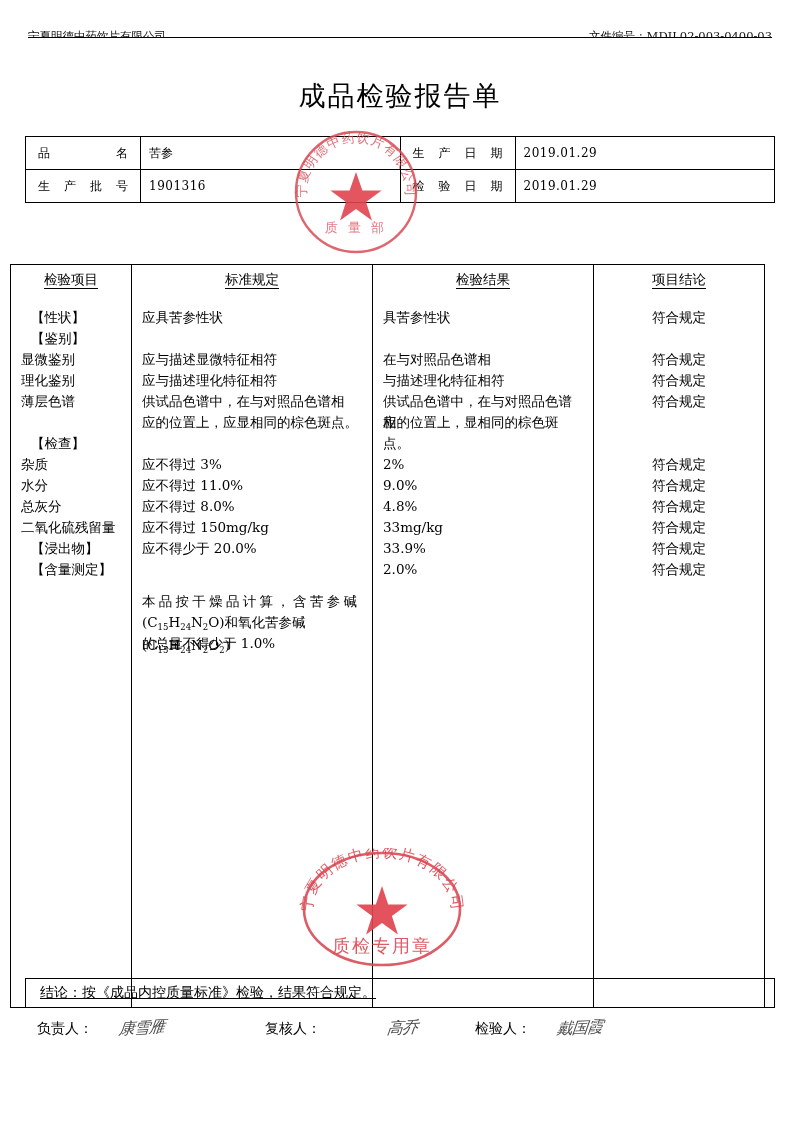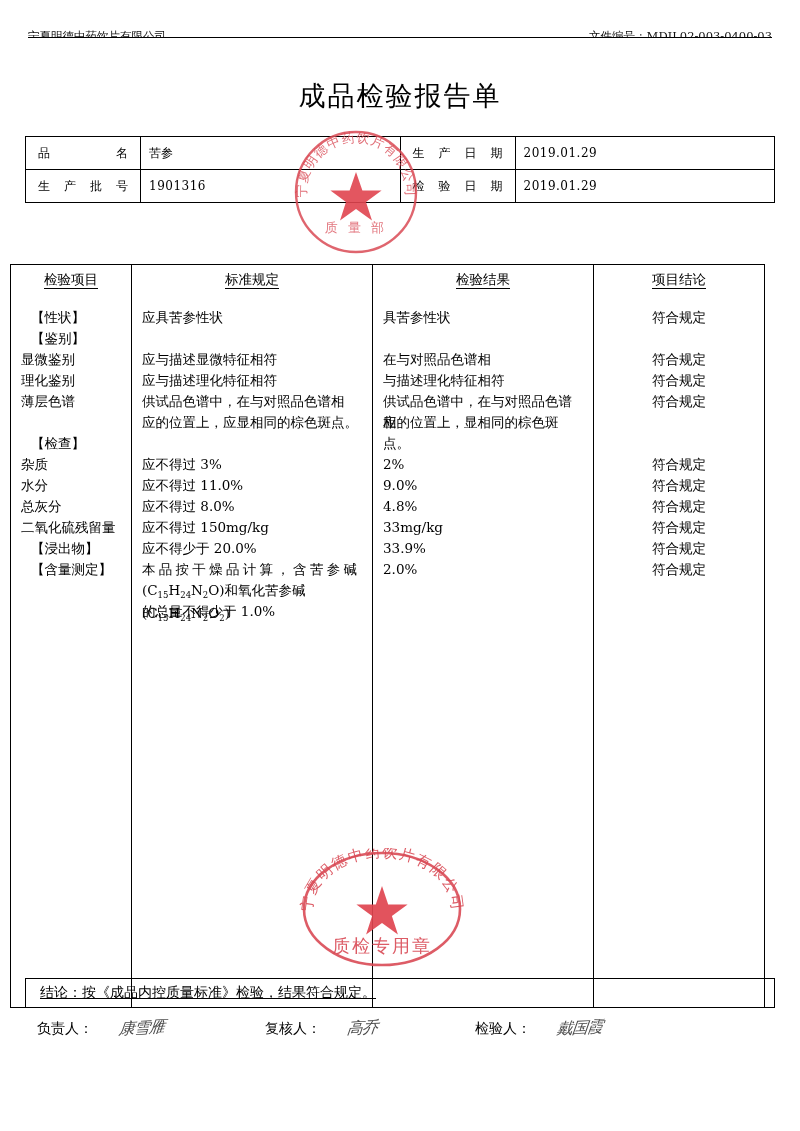--- a/index.html
+++ b/index.html
@@ -128,20 +128,21 @@
   .row-line { height: 21px; white-space: nowrap; }
   .row-line.blank { visibility: hidden; }
   .bracket { padding-left: 10px; }
   .concl-list .row-line { text-align: center; }
   .res-list .row-line, .std-list .row-line { white-space: normal; }
   .just {
     text-align: justify;
     text-align-last: justify;
     width: 215px;
     white-space: normal;
+    margin-top: 32px;
   }
   sub { font-size: 8.5px; vertical-align: baseline; position: relative; top: 2.5px; }
 
   .concl-table {
     left: 25px;
     top: 978px;
     width: 750px;
   }
   .concl-table td {
     border: 1px solid #000;
@@ -156,21 +157,21 @@
   .sign-row {
     position: absolute;
     left: 25px;
     top: 1018px;
     width: 750px;
     height: 40px;
     font-size: 14px;
   }
   .sign-group { position: absolute; top: 0; display: flex; align-items: center; }
   .sign-g1 { left: 12px; }
-  .sign-g2 { left: 240px; }
+  .sign-g2 { left: 240px; gap: 40px; }
   .sign-g3 { left: 450px; }
   .sign-name {
     margin-left: 26px;
     font-family: "DejaVu Serif", "Liberation Serif", serif;
     font-style: italic;
     font-size: 16px;
     color: #2b2b2b;
     transform: skewX(-9deg) rotate(-3deg);
     letter-spacing: -1px;
     opacity: .85;

